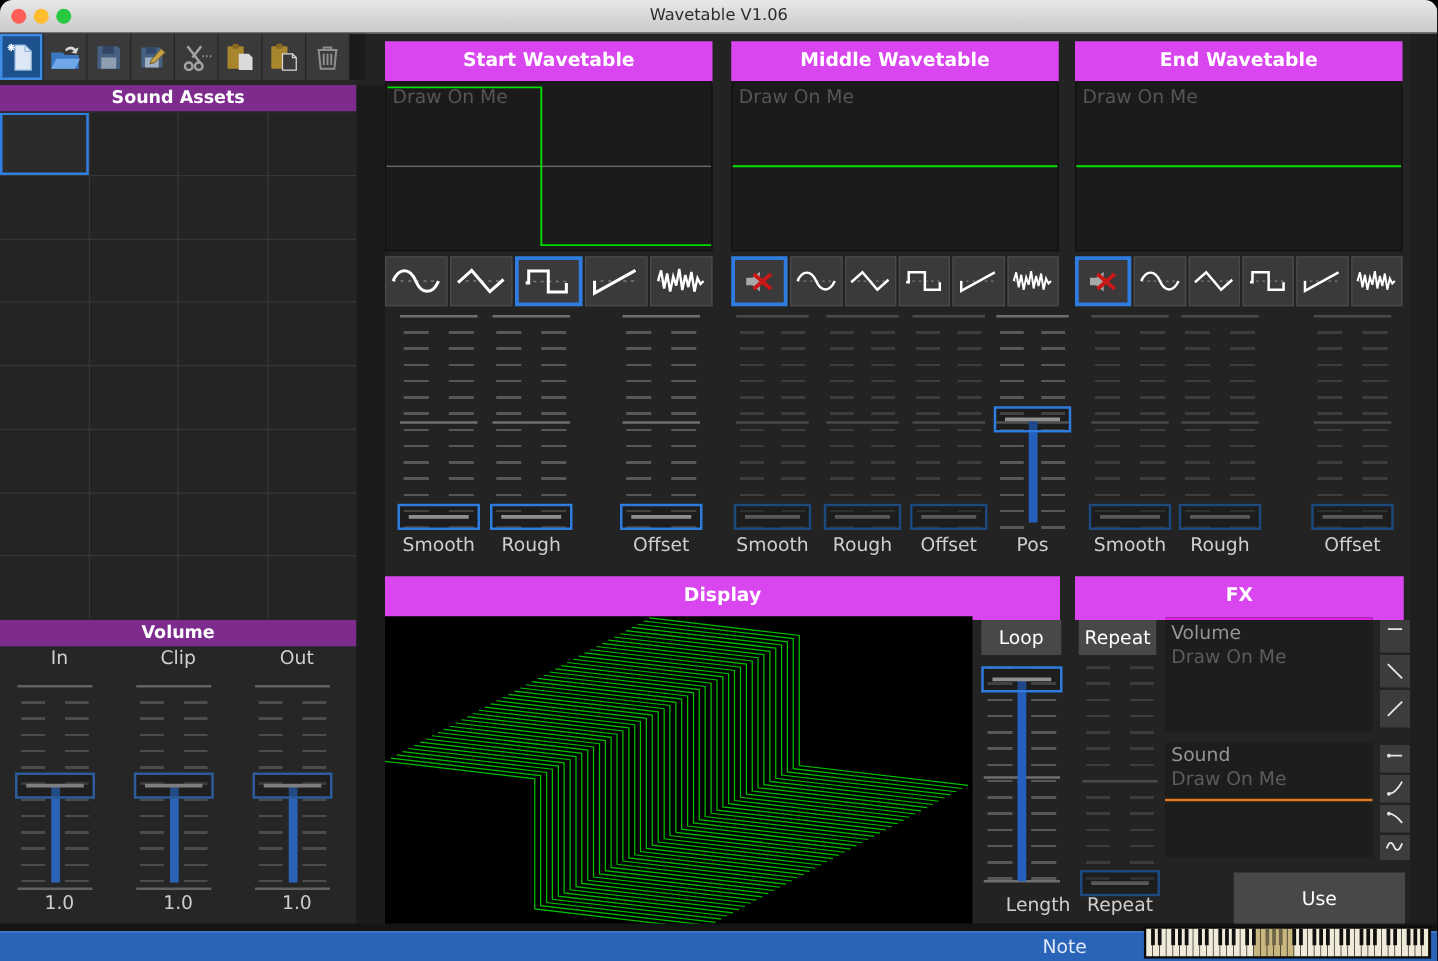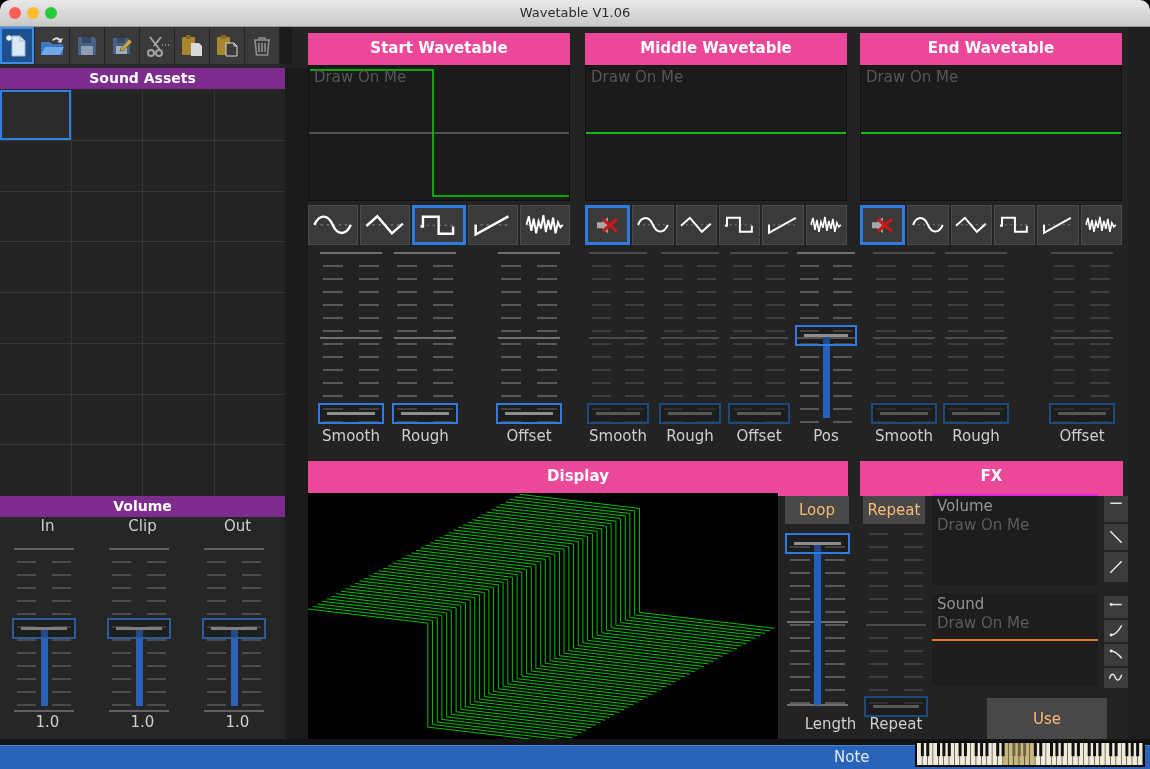--- a/index.html
+++ b/index.html
@@ -16,21 +16,21 @@
   .winbg{position:absolute;left:0;top:27px;width:1150px;height:712px;background:#232323;}
   .gapL{position:absolute;left:285px;top:68px;width:23px;height:671px;background:#1b1b1b;}
   .gapR{position:absolute;left:1128px;top:27px;width:22px;height:712px;background:#1e1e1e;}
   
   .toolbar{position:absolute;left:0;top:27px;width:292px;height:37px;background:#1b1b1b;display:flex;}
   .tbtn{width:35px;height:37px;background:#3a3a3a;border-right:1px solid #252525;
         display:flex;align-items:center;justify-content:center;box-sizing:border-box;}
   .tbtn svg{width:26px;height:26px;}
   .tbtn.active{background:#1c518e;box-shadow:inset 0 0 0 2px #3e8ce6;}
   
-  .hdr{position:absolute;height:35px;background:#ec4899;color:#fff;font-weight:bold;
+  .hdr{position:absolute;height:35px;background:#d946ef;color:#fff;font-weight:bold;
        font-size:15px;text-align:center;line-height:30px;}
   .phdr{position:absolute;height:21px;background:#7d2c8e;color:#fff;font-weight:bold;
         font-size:14px;text-align:center;line-height:21px;}
   .leftbg{position:absolute;left:0;top:64px;width:285px;height:675px;background:#262626;}
   
   .agrid{position:absolute;left:0;top:90px;width:285px;height:405px;background:#363636;
          display:grid;grid-template-columns:repeat(4,1fr);grid-template-rows:repeat(8,1fr);gap:1px;}
   .acell{background:#242424;}
   .acell.sel{background:#2b2b2b;box-shadow:inset 0 0 0 2px #2f7fe4;}
   
@@ -51,21 +51,21 @@
   .vslider{position:absolute;}
   .tstrip{position:absolute;top:0;bottom:0;width:30%;}
   .tstrip.l{left:8%;}.tstrip.r{left:62%;}
   .tlong{position:absolute;left:3%;right:3%;height:2px;}
   .vtrack{position:absolute;left:50%;width:7px;margin-left:-3.5px;bottom:6px;}
   .vhandle{position:absolute;left:0;right:0;height:21px;border:2px solid;box-sizing:border-box;
            background:rgba(15,15,15,0.3);}
   .hbar{position:absolute;left:12%;right:12%;top:50%;height:3px;margin-top:-1.5px;}
   .slab{position:absolute;text-align:center;color:#cfcfcf;font-size:15px;}
   
-  .gbtn{position:absolute;background:#484848;color:#fdba74;font-size:15px;text-align:center;
+  .gbtn{position:absolute;background:#484848;color:#ffffff;font-size:15px;text-align:center;
         display:flex;align-items:center;justify-content:center;}
   
   .dispcanvas{position:absolute;background:#000;}
   
   .fxpanel{position:absolute;background:#1d1d1d;}
   .fxlabel{position:absolute;left:5px;top:1px;font-size:15px;color:#949494;}
   .fxhint{position:absolute;left:5px;top:20px;font-size:15px;color:#5c5c5c;}
   .fxline{position:absolute;left:0;right:0;height:2px;}
   .fxbtn{position:absolute;width:24px;background:#3c3c3c;display:flex;align-items:center;justify-content:center;}
   .fxbtn svg{width:20px;height:18px;}
@@ -586,21 +586,21 @@
         <circle cx="4" cy="6" r="1.8" fill="#e8e8e8" stroke="none"></circle>
         <path d="M4,6 C9,6 13,10 17,15"></path>
       </svg>
     </div>
   <div class="fxbtn" style="left:1104px;top:668px;height:20px;">
       <svg viewBox="0 0 20 22">
         <path d="M2,12 C4,5 7,5 9,10 C11,15 14,15 17,7"></path>
       </svg>
     </div>
 
-  <div class="gbtn" style="left:987px;top:698px;width:120px;height:41px;">Use</div>
+  <div class="gbtn" style="left:987px;top:698px;width:137px;height:41px;">Use</div>
 
   <div class="strip"></div>
   <div class="statusbar">
     <div class="notelab">Note</div>
   </div>
   <svg class="piano" id="pianoKeys" viewBox="0 0 230 26">
       <rect x="0" y="0" width="230" height="26" fill="#0a0a0a"></rect>
       <rect x="2.00" y="2" width="4.88" height="22" fill="#f0ead8"></rect>
       <rect x="7.38" y="2" width="4.88" height="22" fill="#f0ead8"></rect>
       <rect x="12.76" y="2" width="4.88" height="22" fill="#f0ead8"></rect>

